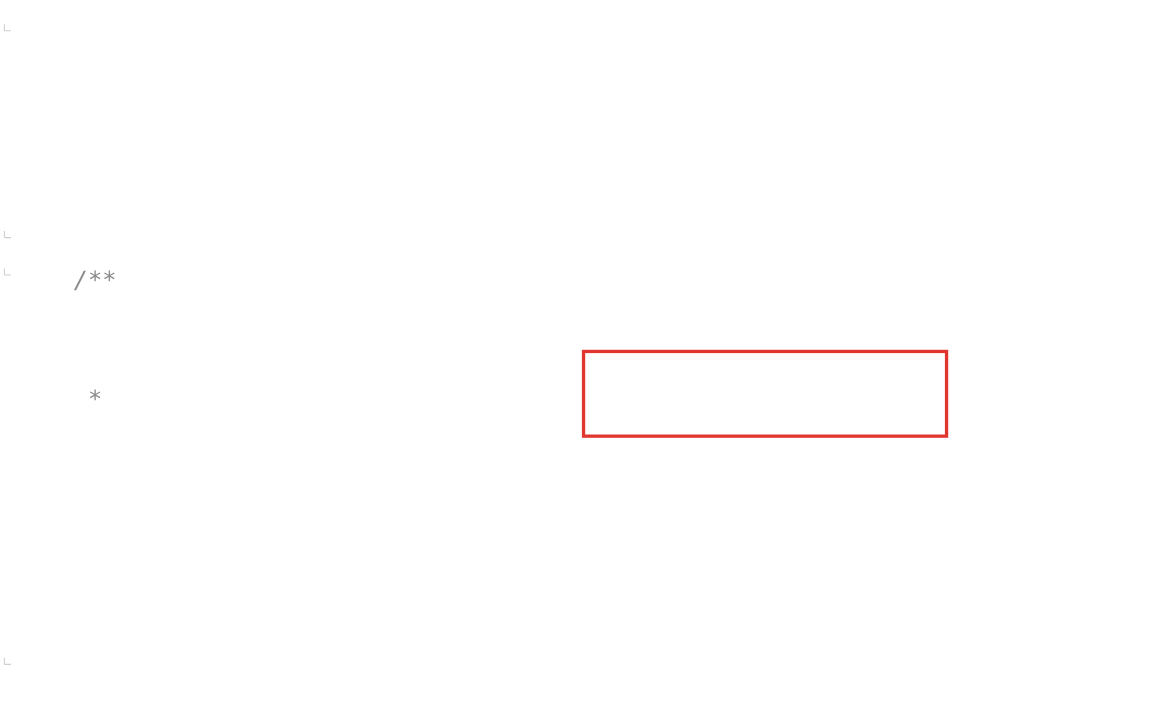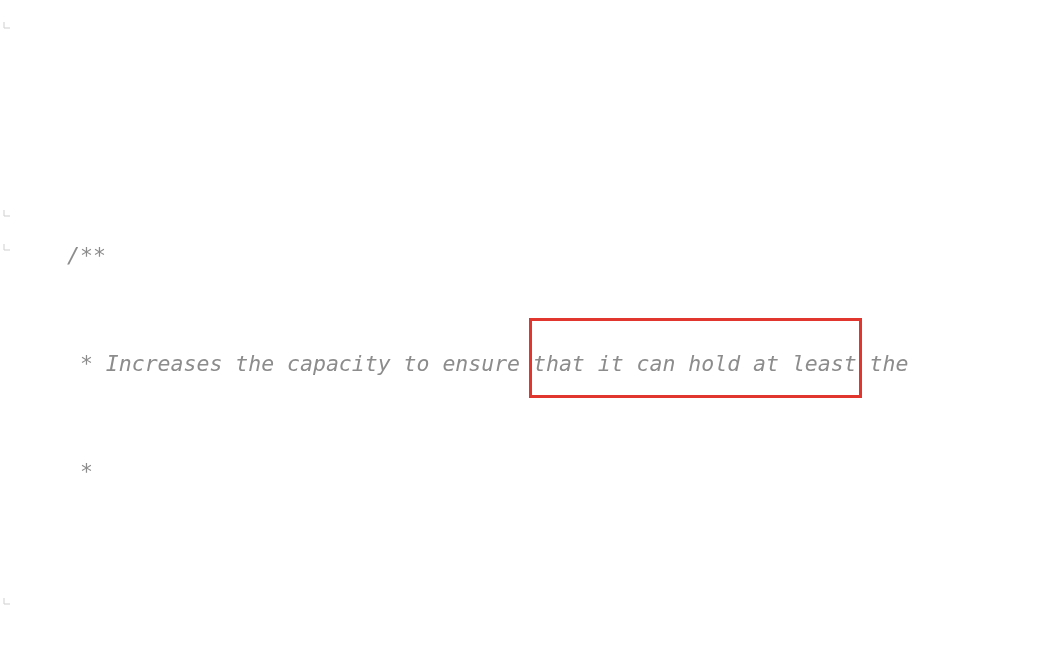--- a/index.html
+++ b/index.html
@@ -49,21 +49,20 @@
       <g stroke="#cfcfcf" stroke-width="1" fill="none">
         <path d="M4 22 v6 M4 28 h6"></path>
         <path d="M4 210 v6 M4 216 h6"></path>
         <path d="M4 244 v6 M4 250 h6"></path>
         <path d="M4 598 v6 M4 604 h6"></path>
       </g>
     </svg>
   </div>
 
   <div class="line"><span class="c-doc">/**</span></div>
-  <div class="line"><span class="c-doc"> * </span><span class="c-doc">Increases the capacity to ensure that it can hold at least the</span></div>
   <div class="line"><span class="c-doc"> *</span></div>
   
   
 
   
 
   
 
   
 

